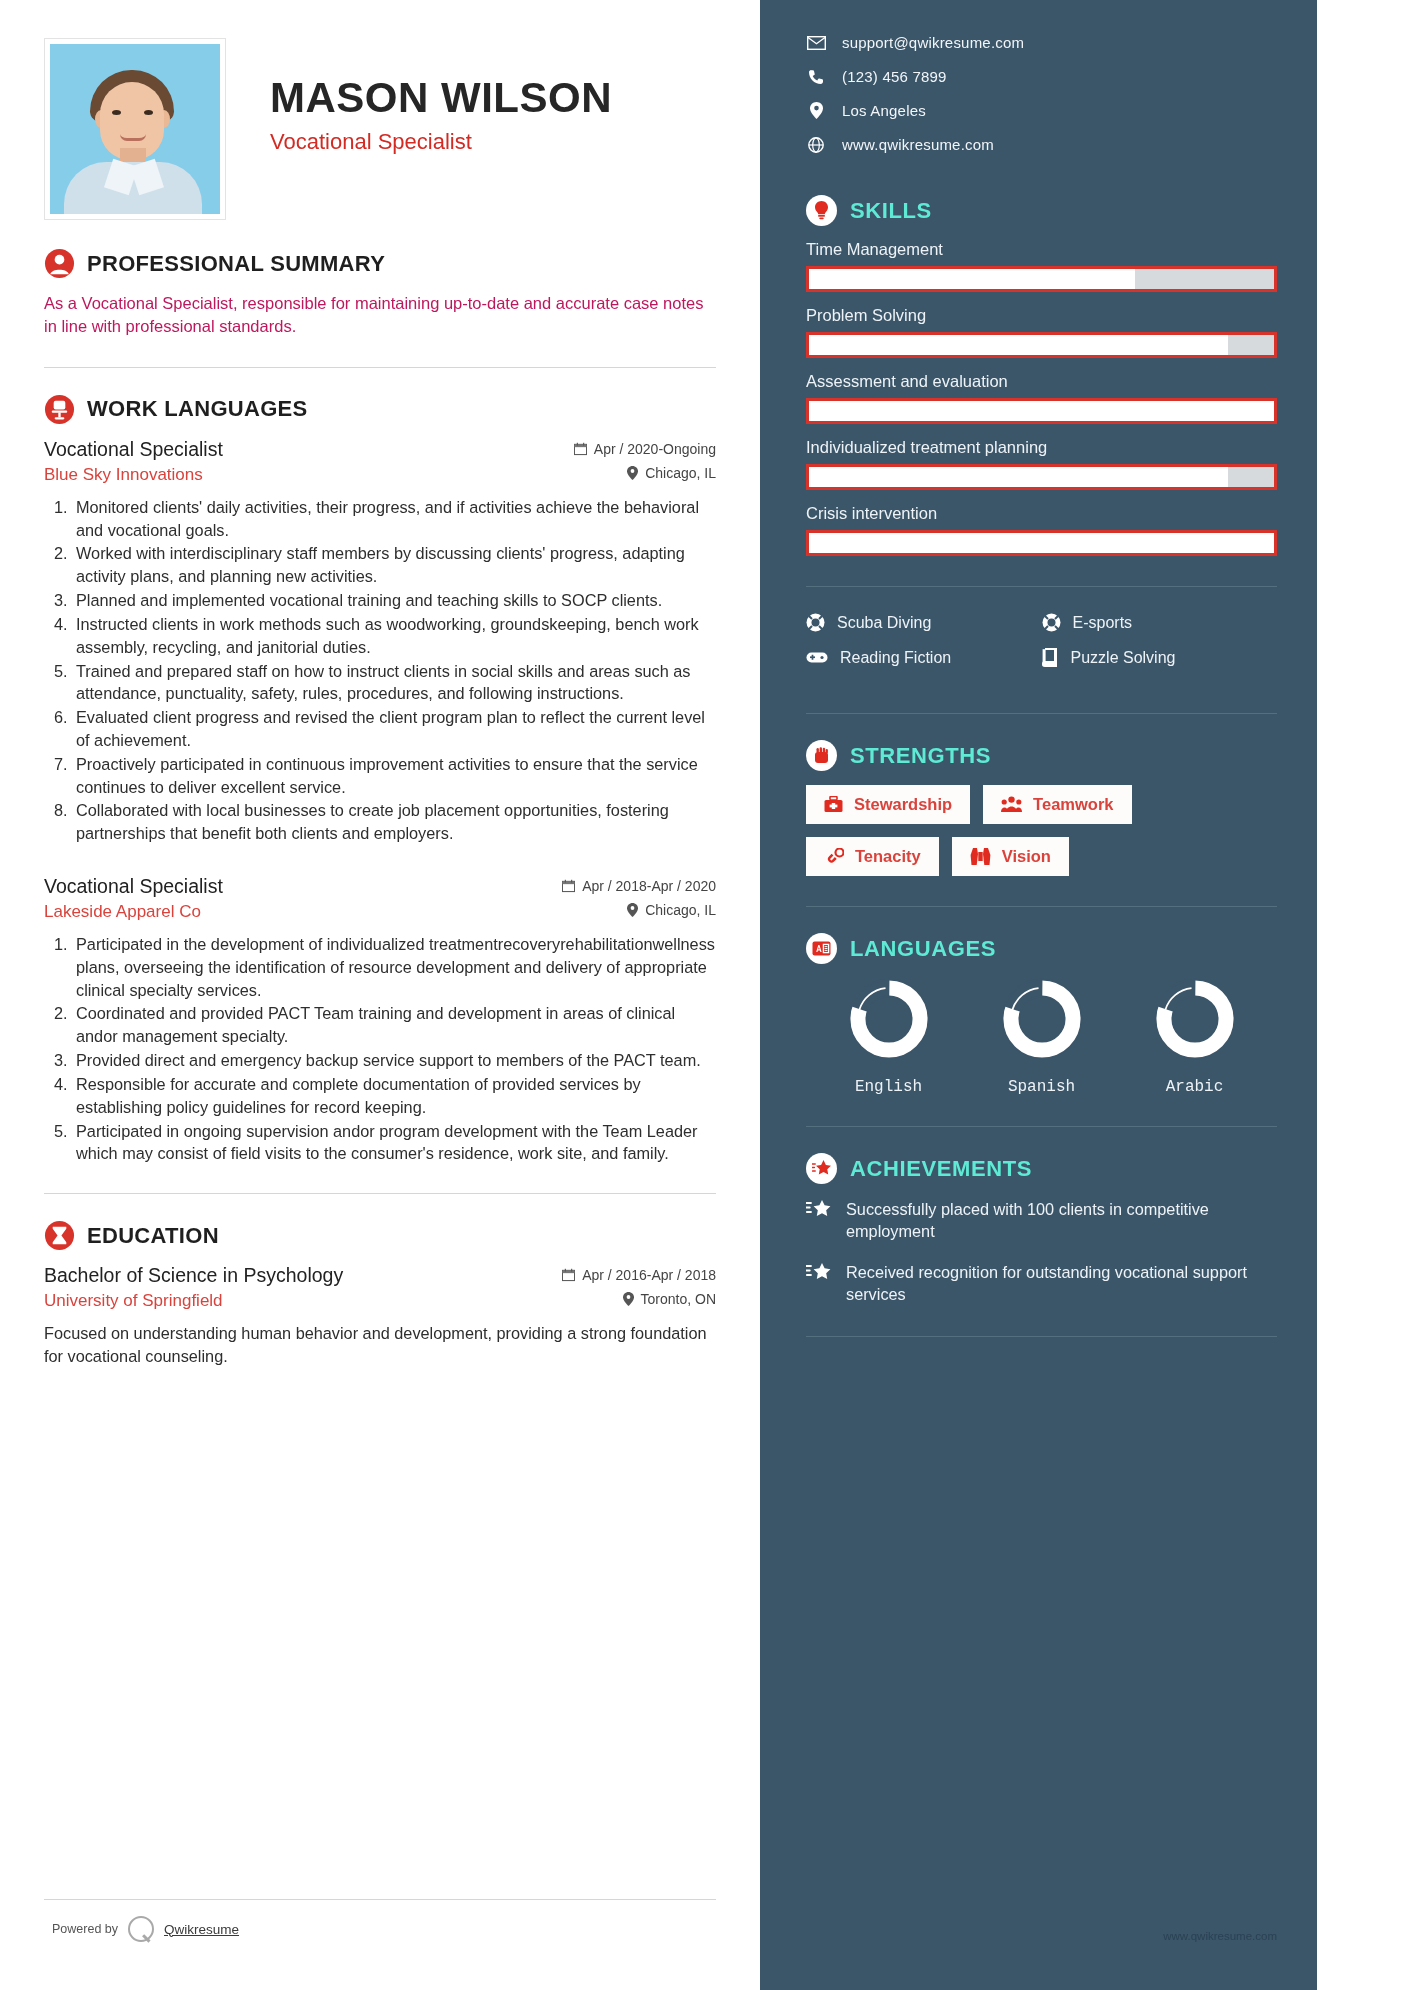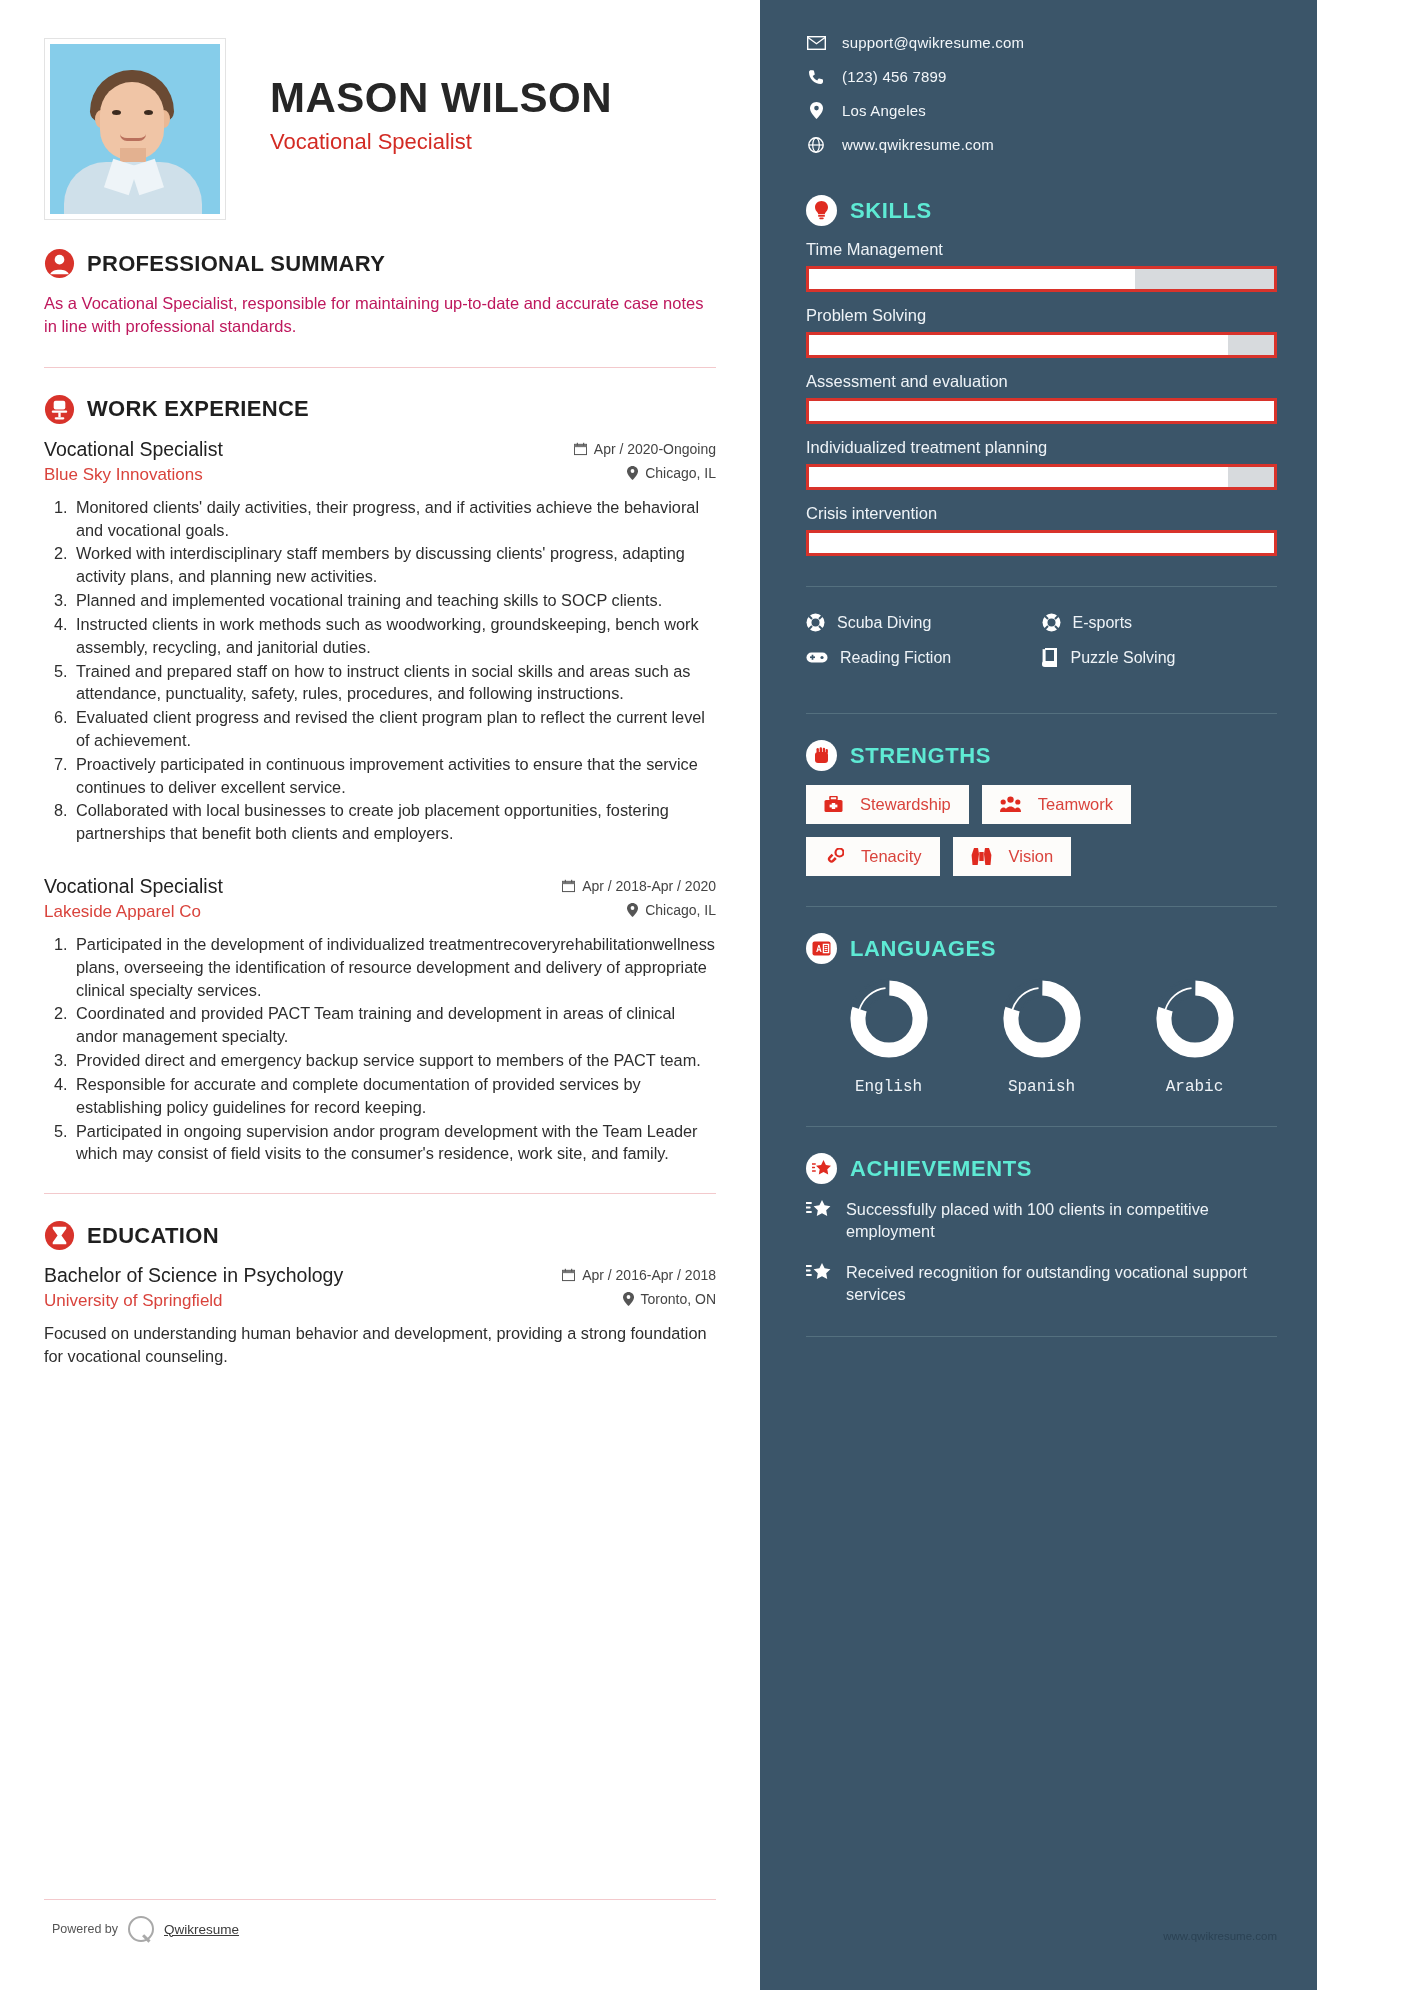--- a/index.html
+++ b/index.html
@@ -100,22 +100,22 @@
   .skill-fill { position:absolute; left:0; top:0; bottom:0; background:#ffffff; }
 
   .rdivider { height:1px; background:#54707f; margin:30px 0 26px 0; }
 
   .interest-grid { display:flex; flex-wrap:wrap; }
   .interest-item { width:50%; display:flex; align-items:center; gap:12px; margin-bottom:16px; }
   .interest-text { font-size:16px; color:#eef3f7; }
 
   .chips { display:flex; flex-wrap:wrap; gap:13px; }
   .chip {
-    background:#fdfcfa; display:flex; align-items:center; gap:17px;
-    padding:10px 18px; font-size:16.5px; color:#d9433c;
+    background:#fdfcfa; display:flex; align-items:center; gap:11px;
+    padding:10px 18px; font-size:16.5px; color:#d9433c;font-weight:bold;
   }
 
   .langs { display:flex; justify-content:space-around; padding:0 6px; }
   .lang { text-align:center; }
   .lang-label { font-size:16px; color:#eef3f7; margin-top:14px;font-family:Liberation Mono, monospace; }
 
   .ach-item { display:flex; gap:14px; margin-bottom:18px; }
   .ach-text { font-size:16.3px; line-height:1.38; color:#eef3f7; }
 
   .rfooter { position:absolute; right:40px; bottom:48px; font-size:11.5px; color:#2b4254; }
@@ -165,21 +165,21 @@
 
     <div class="sec">
       <div class="sec-head">
         <svg class="sec-icon" viewBox="0 0 32 32">
           <circle cx="16" cy="16" r="15" fill="#d8332b"></circle>
           <rect x="10" y="7" width="12" height="9" rx="2" fill="#fff"></rect>
           <rect x="8" y="17" width="16" height="2.4" rx="1.2" fill="#fff"></rect>
           <rect x="14.8" y="19" width="2.4" height="5" fill="#fff"></rect>
           <rect x="11" y="24" width="10" height="2.2" rx="1.1" fill="#fff"></rect>
         </svg>
-        <div class="sec-title">WORK EXPERIENCE</div>
+        <div class="sec-title">WORK LANGUAGES</div>
       </div>
 
       <div class="job">
         <div class="job-row">
           <div class="job-title">Vocational Specialist</div>
           <div class="job-meta">
             <svg width="13" height="14" viewBox="0 0 14 14">
               <rect x="0.5" y="2" width="13" height="11" fill="none" stroke="#555" stroke-width="1.1"></rect>
               <rect x="0.5" y="2" width="13" height="3" fill="#777"></rect>
               <rect x="3" y="0.3" width="1.2" height="3" fill="#555"></rect>

